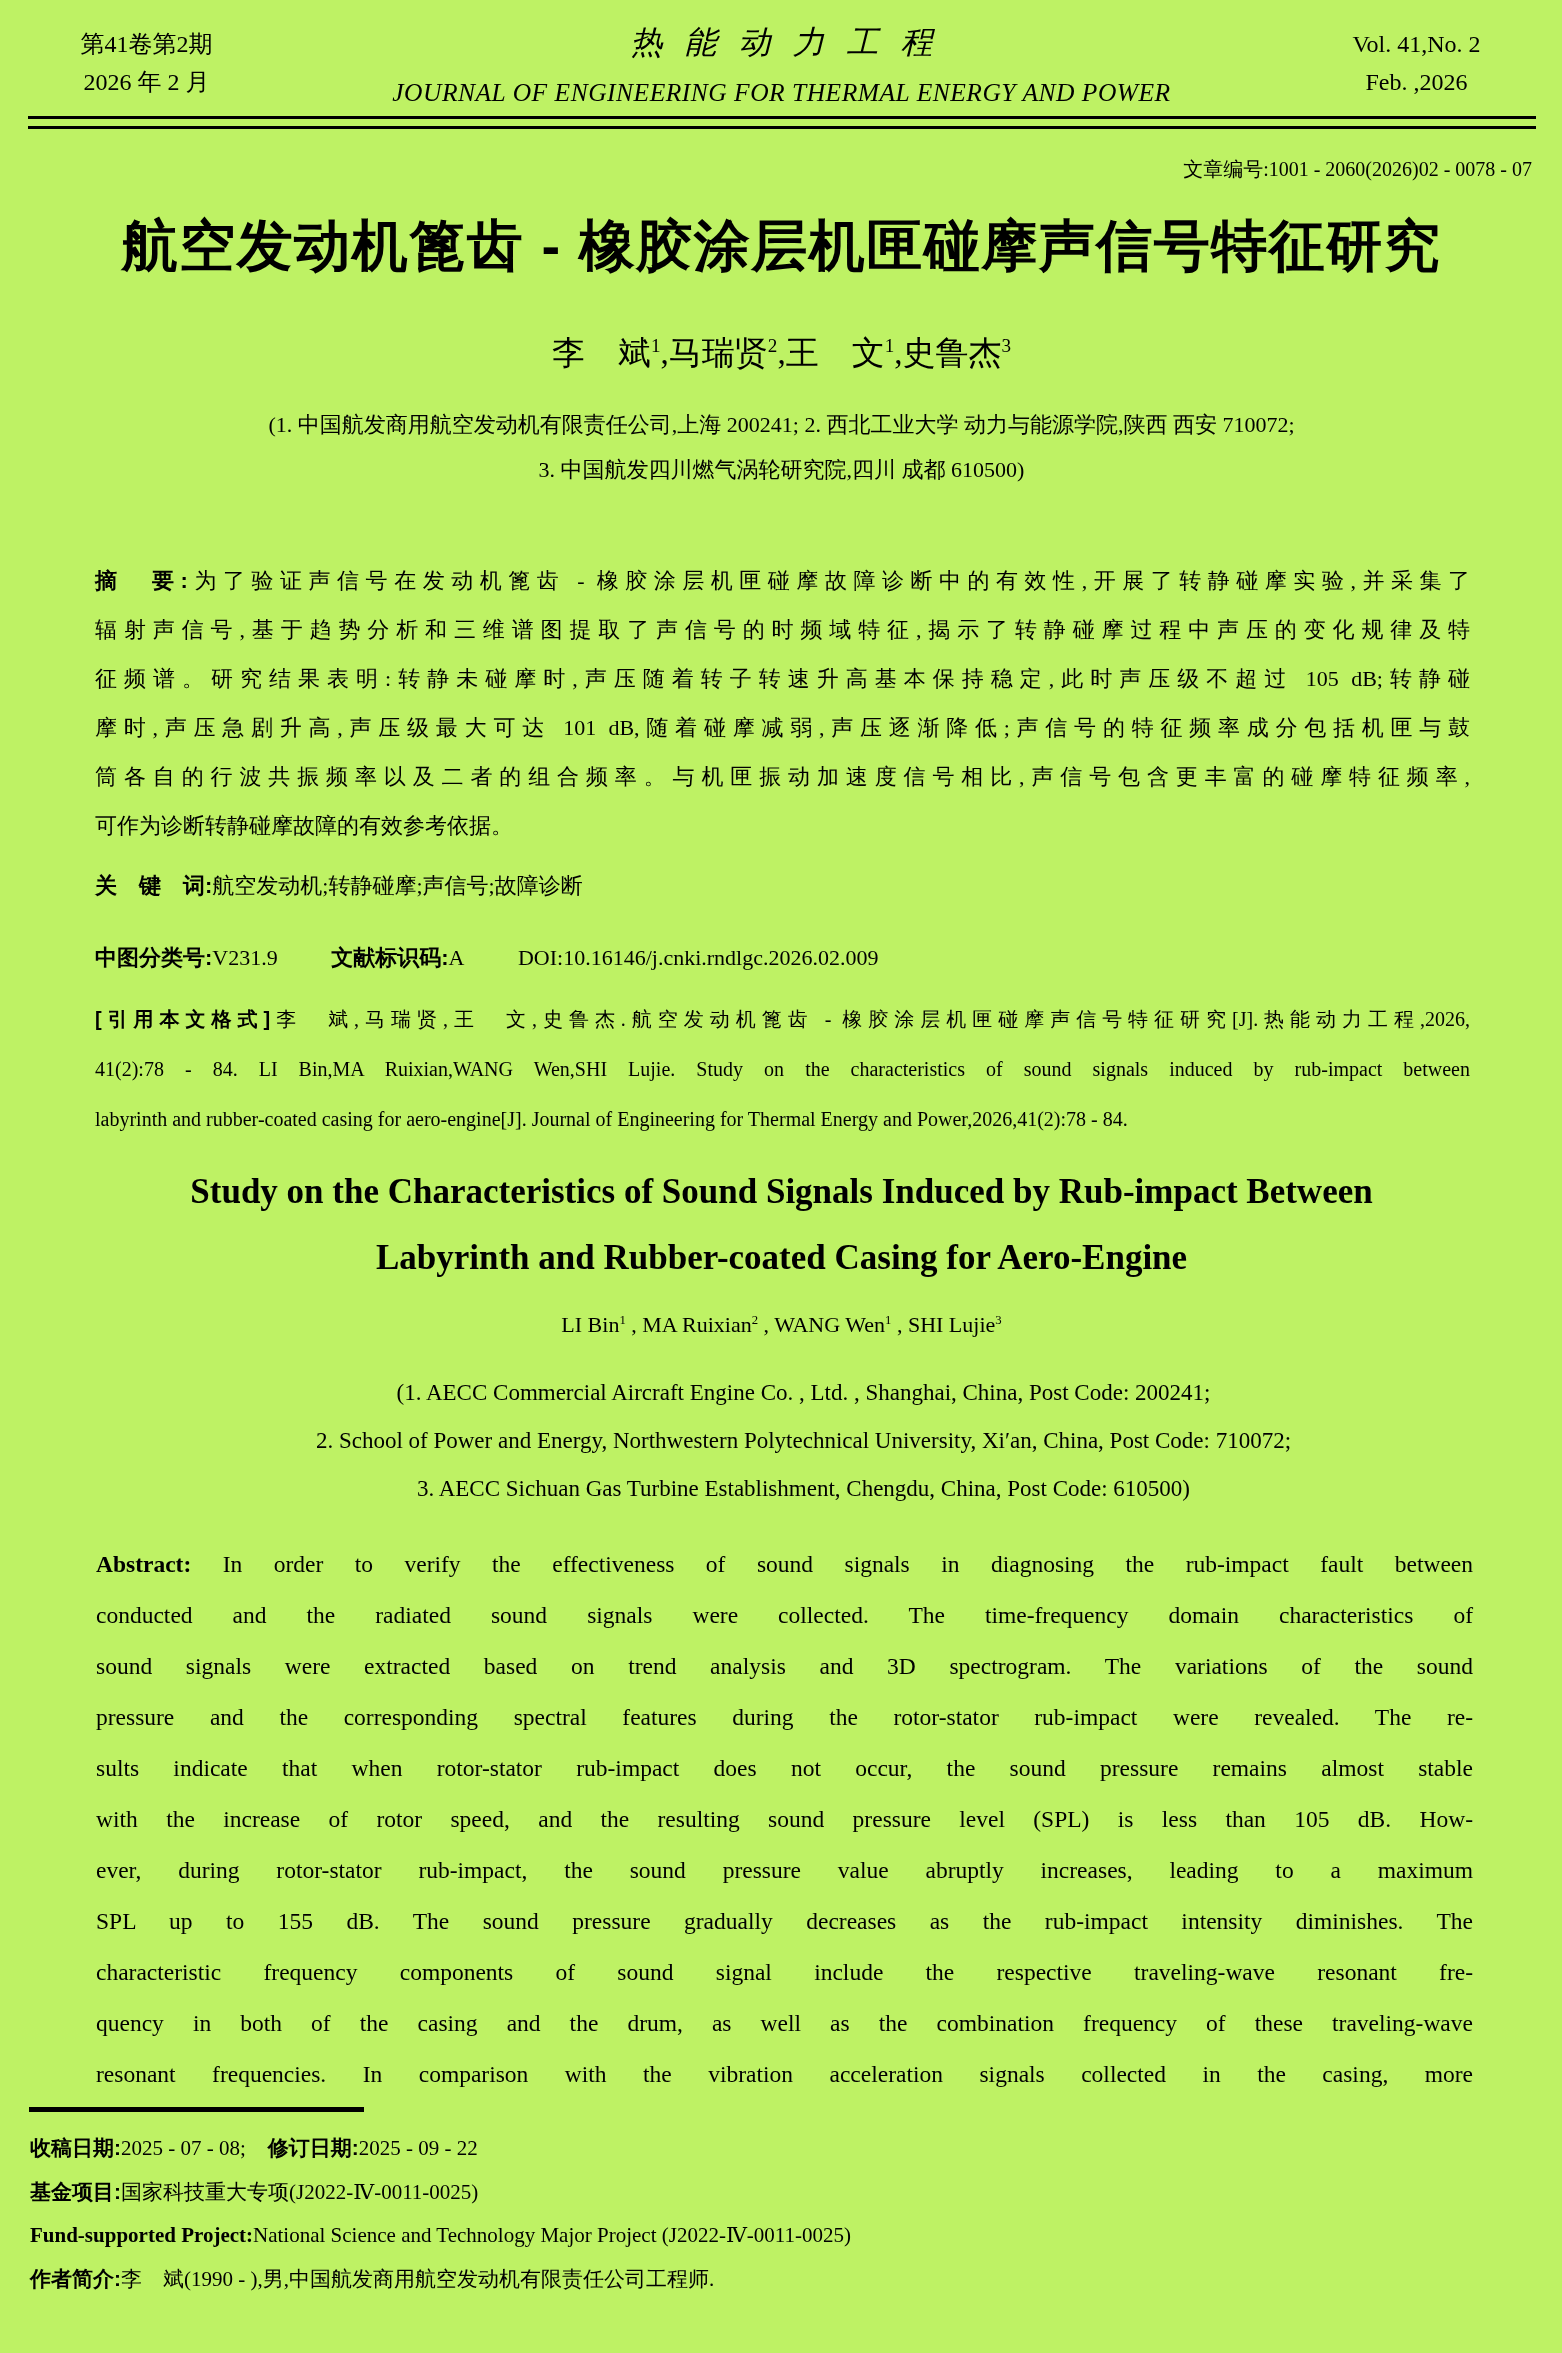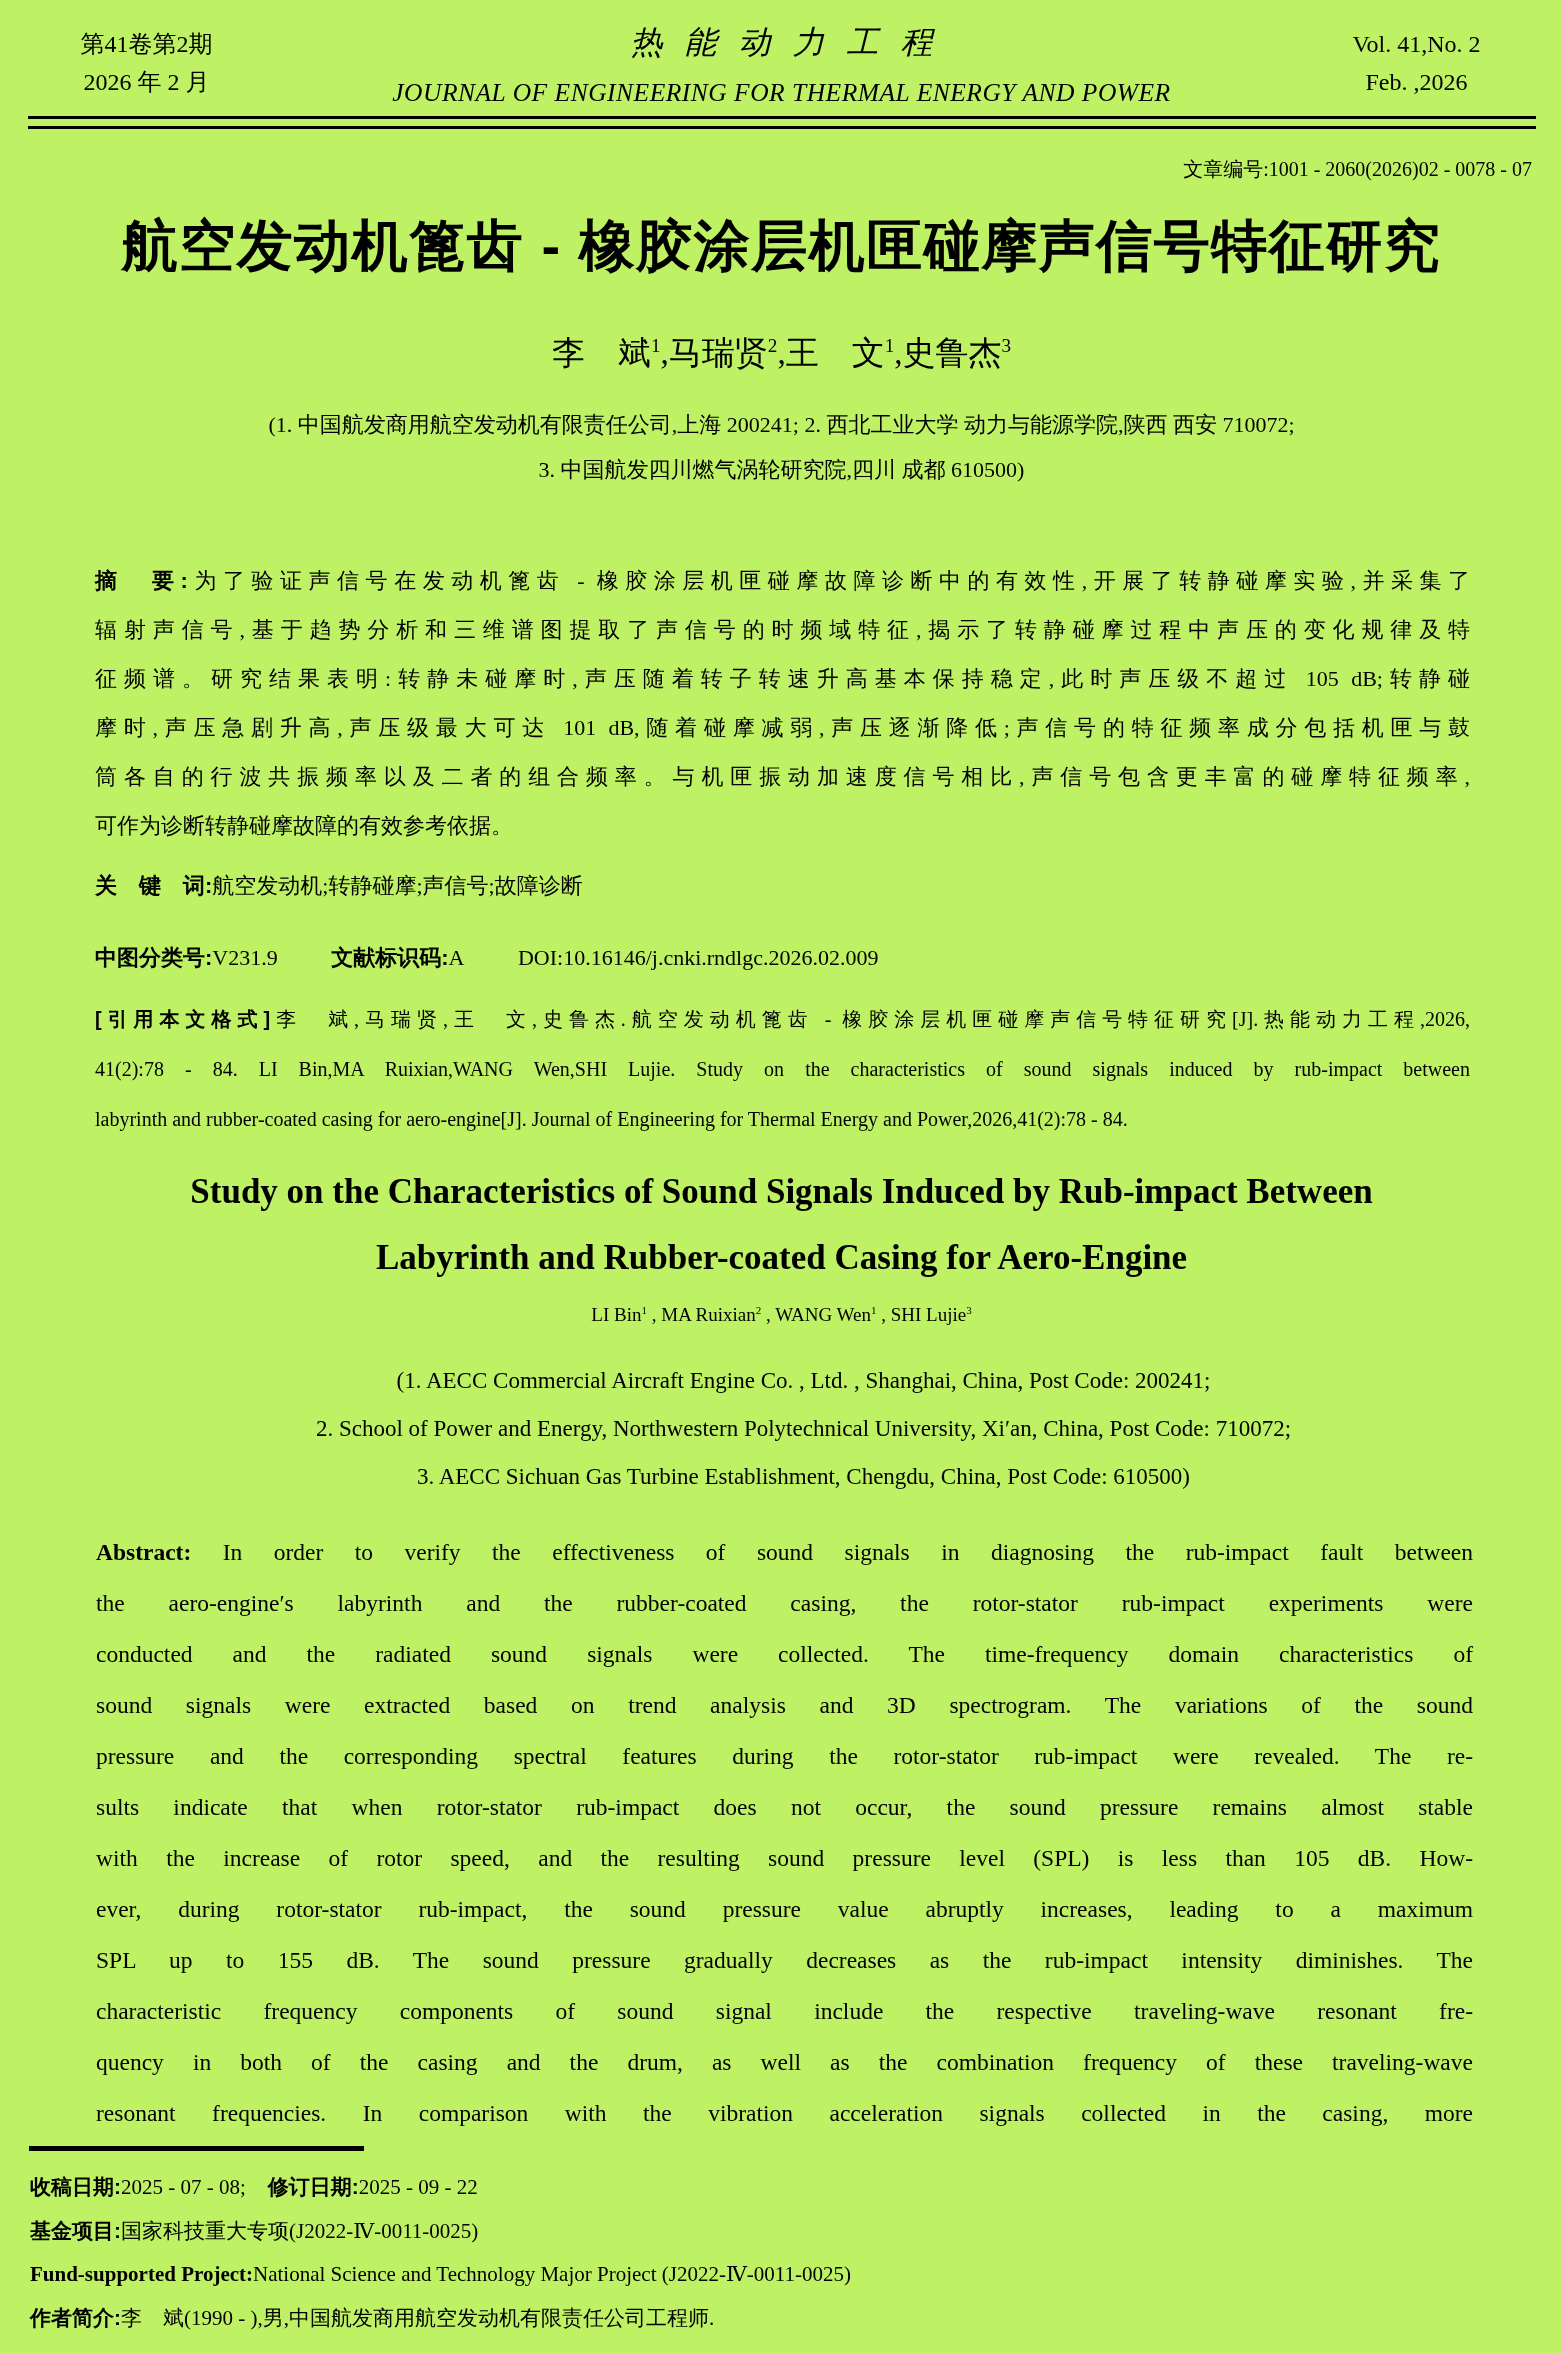--- a/index.html
+++ b/index.html
@@ -39,21 +39,21 @@
 
   .kw-line  { margin:21px 93px 0 95px; font-size:22px; }
   .clc-line { margin:42px 93px 0 95px; font-size:22px; }
   .clc-group { margin-right:48px; }
 
   .citation { margin:21px 93px 0 95px; font-size:20px; line-height:50px; }
 
   
   .title-en { margin:15px 30px 0 30px; font-size:35px; font-weight:bold; line-height:66px; }
   .title-en .tline { text-align:center; }
-  .authors-en { margin-top:13px; text-align:center; font-size:19px; }
+  .authors-en { margin-top:21px; text-align:center; font-size:22px; }
   .affil-en { margin-top:31px; font-size:23px; line-height:48px; }
   .affil-en .tline { text-align:center;padding-left:44px; }
 
   .abstract-en { margin:26px 90px 0 96px; font-size:23.5px; line-height:51px; }
   .abstract-en .abs-label { font-weight:bold; }
 
   
   .footnote-rule { margin:7px 0 0 29px; width:335px; border-top:5px solid #000; height:0; }
   .footer { margin:14px 30px 0 30px; font-size:21px; line-height:43px; }
   .footer .gap { display:inline-block; width:22px; }
@@ -133,21 +133,20 @@
 
   <div class="affil-en">
       <div class="tline">(1. AECC Commercial Aircraft Engine Co. , Ltd. , Shanghai, China, Post Code: 200241;</div>
       <div class="tline">2. School of Power and Energy, Northwestern Polytechnical University, Xi′an, China, Post Code: 710072;</div>
       <div class="tline">3. AECC Sichuan Gas Turbine Establishment, Chengdu, China, Post Code: 610500)</div>
     </div>
 
   <div class="abstract-en">
     <div class="jfirst"><span class="abs-label">Abstract:</span><span> In order to verify the effectiveness of sound signals in diagnosing the rub-impact fault between</span></div>
     <div class="jlines">
-        <div class="tline">the aero-engine′s labyrinth and the rubber-coated casing, the rotor-stator rub-impact experiments were</div>
         <div class="tline">conducted and the radiated sound signals were collected. The time-frequency domain characteristics of</div>
         <div class="tline">sound signals were extracted based on trend analysis and 3D spectrogram. The variations of the sound</div>
         <div class="tline">pressure and the corresponding spectral features during the rotor-stator rub-impact were revealed. The re-</div>
         <div class="tline">sults indicate that when rotor-stator rub-impact does not occur, the sound pressure remains almost stable</div>
         <div class="tline">with the increase of rotor speed, and the resulting sound pressure level (SPL) is less than 105 dB. How-</div>
         <div class="tline">ever, during rotor-stator rub-impact, the sound pressure value abruptly increases, leading to a maximum</div>
         <div class="tline">SPL up to 155 dB. The sound pressure gradually decreases as the rub-impact intensity diminishes. The</div>
         <div class="tline">characteristic frequency components of sound signal include the respective traveling-wave resonant fre-</div>
         <div class="tline">quency in both of the casing and the drum, as well as the combination frequency of these traveling-wave</div>
         <div class="tline">resonant frequencies. In comparison with the vibration acceleration signals collected in the casing, more</div>

